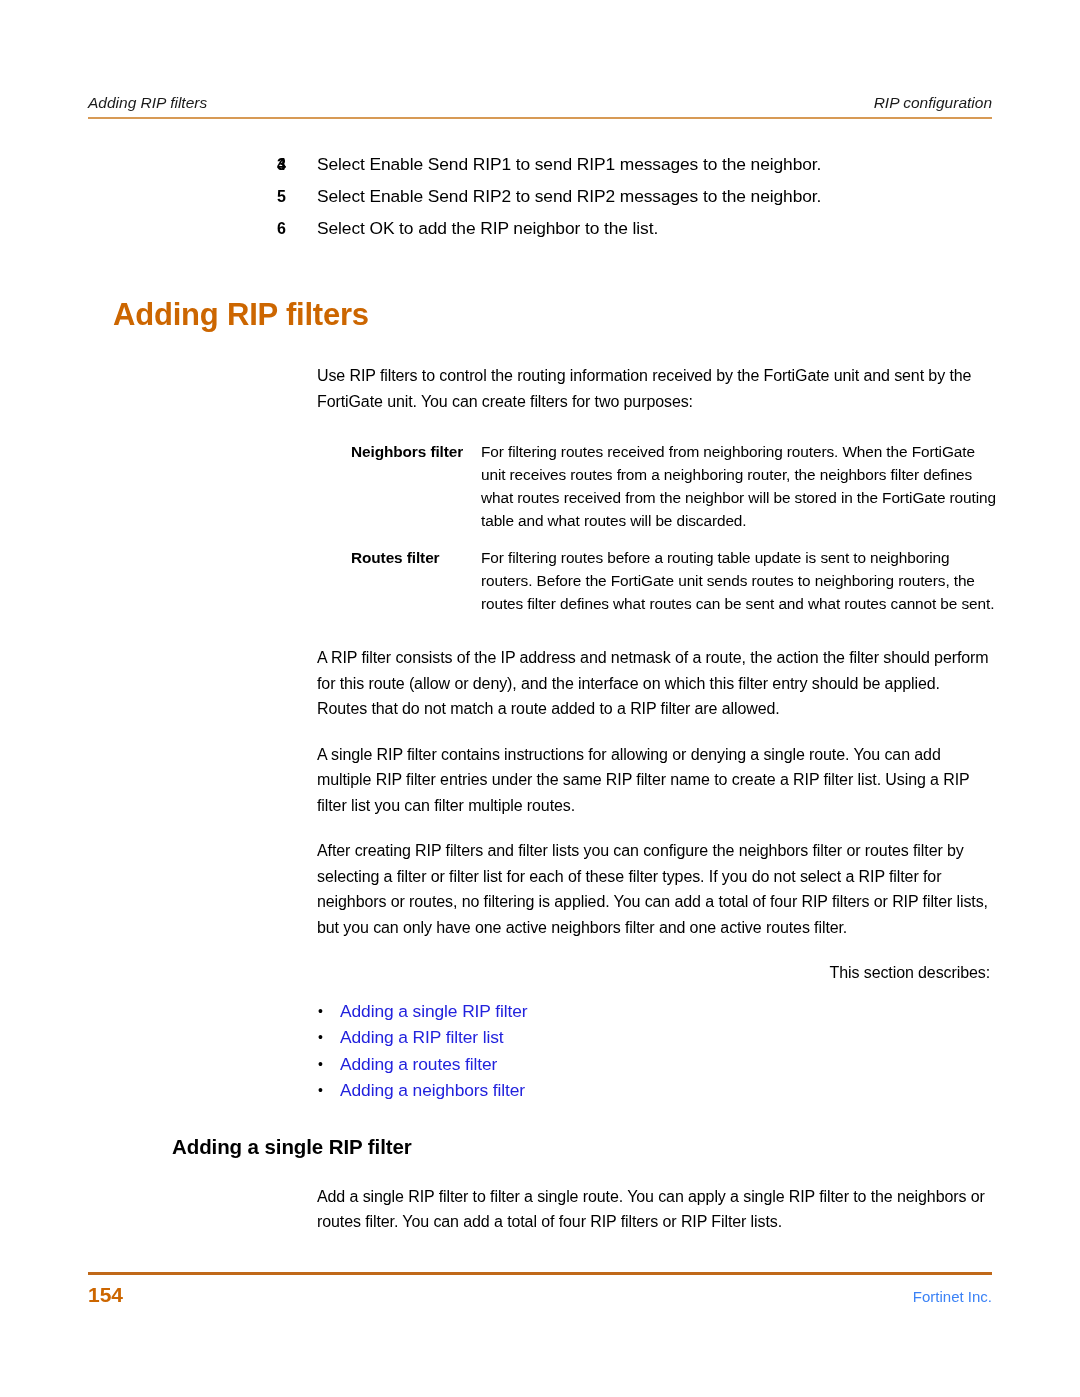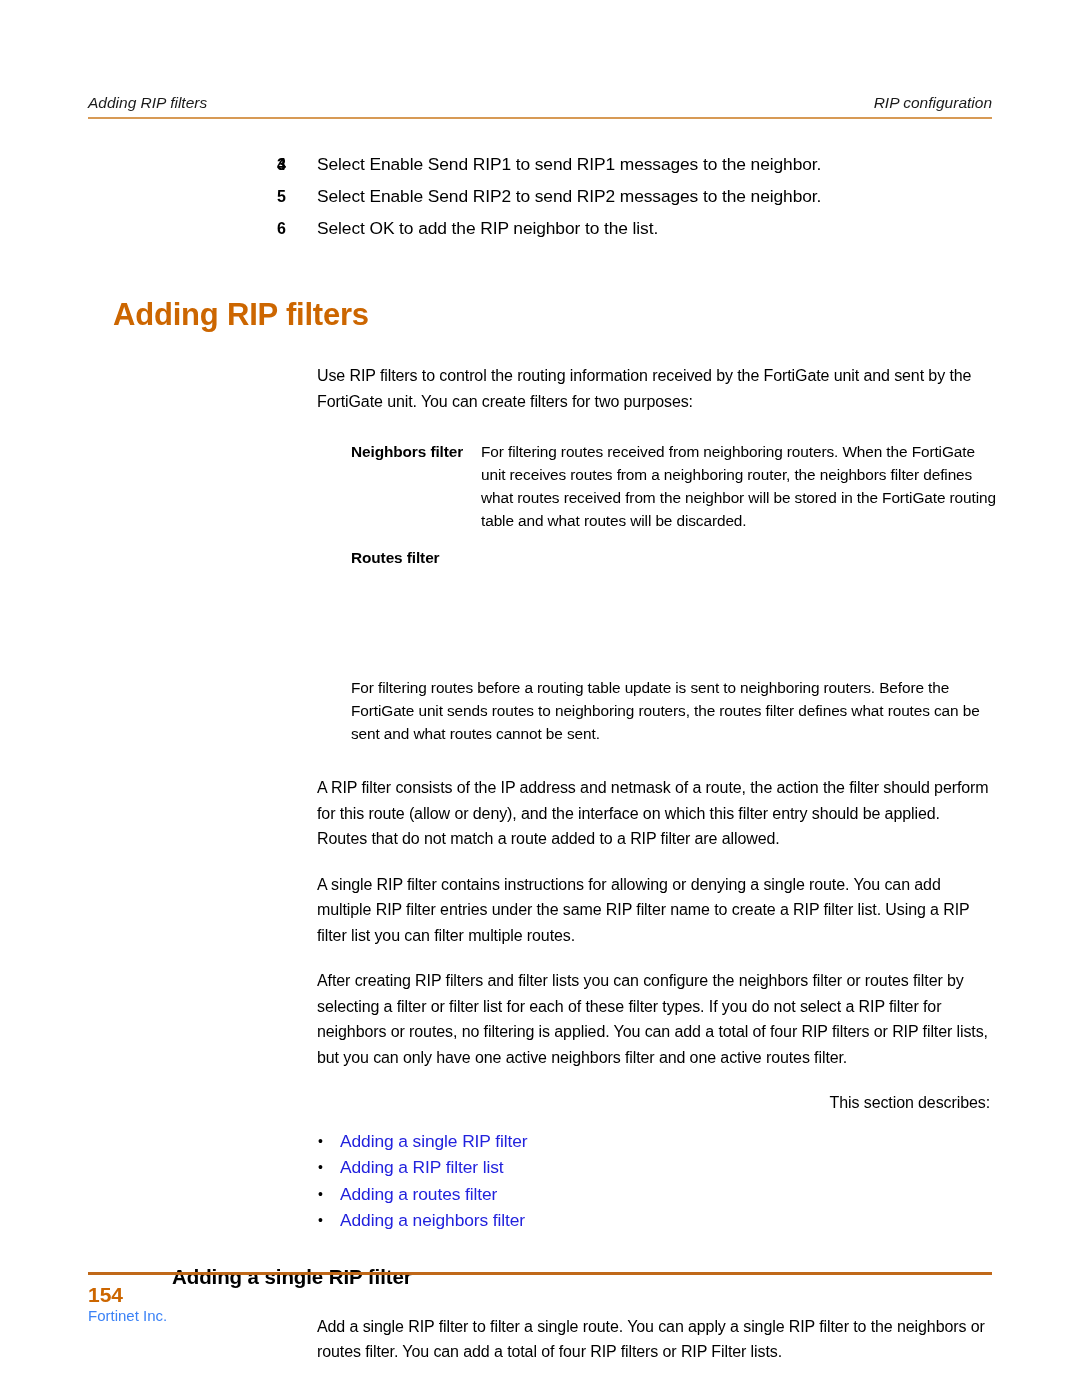--- a/index.html
+++ b/index.html
@@ -165,21 +165,20 @@
     background: #c06818;
   }
   .footer {
     position: absolute;
     left: 88px;
     top: 1283px;
     width: 904px;
     display: flex;
     justify-content: space-between;
     align-items: baseline;
-    flex-direction: column;
   }
   .pagenum {
     font-size: 21px;
     font-weight: bold;
     color: #cc6600;
   }
   .imprint {
     font-size: 15px;
     color: #3b82f6;
   }
@@ -217,21 +216,21 @@
 
     <h1 class="h1" style="margin-top:56px;">Adding RIP filters</h1>
 
     <p class="para" style="margin-top:30px;">Use RIP filters to control the routing information received by the FortiGate unit and sent by the FortiGate unit. You can create filters for two purposes:</p>
 
     <div class="deflist" style="margin-top:26px;">
       <div class="defrow">
         <div class="defterm">Neighbors filter</div>
         <div class="defdesc">For filtering routes received from neighboring routers. When the FortiGate unit receives routes from a neighboring router, the neighbors filter defines what routes received from the neighbor will be stored in the FortiGate routing table and what routes will be discarded.</div>
       </div>
-      <div class="defrow" style="margin-bottom:0;flex-direction:column;">
+      <div class="defrow" style="margin-bottom:0;">
         <div class="defterm">Routes filter</div>
         <div class="defdesc">For filtering routes before a routing table update is sent to neighboring routers. Before the FortiGate unit sends routes to neighboring routers, the routes filter defines what routes can be sent and what routes cannot be sent.</div>
       </div>
     </div>
 
     <p class="para" style="margin-top:30px;">A RIP filter consists of the IP address and netmask of a route, the action the filter should perform for this route (allow or deny), and the interface on which this filter entry should be applied. Routes that do not match a route added to a RIP filter are allowed.</p>
     <p class="para" style="margin-top:20px;">A single RIP filter contains instructions for allowing or denying a single route. You can add multiple RIP filter entries under the same RIP filter name to create a RIP filter list. Using a RIP filter list you can filter multiple routes.</p>
     <p class="para" style="margin-top:20px;">After creating RIP filters and filter lists you can configure the neighbors filter or routes filter by selecting a filter or filter list for each of these filter types. If you do not select a RIP filter for neighbors or routes, no filtering is applied. You can add a total of four RIP filters or RIP filter lists, but you can only have one active neighbors filter and one active routes filter.</p>
     <p class="para" style="margin-top:20px;text-align:right;">This section describes:</p>
 

